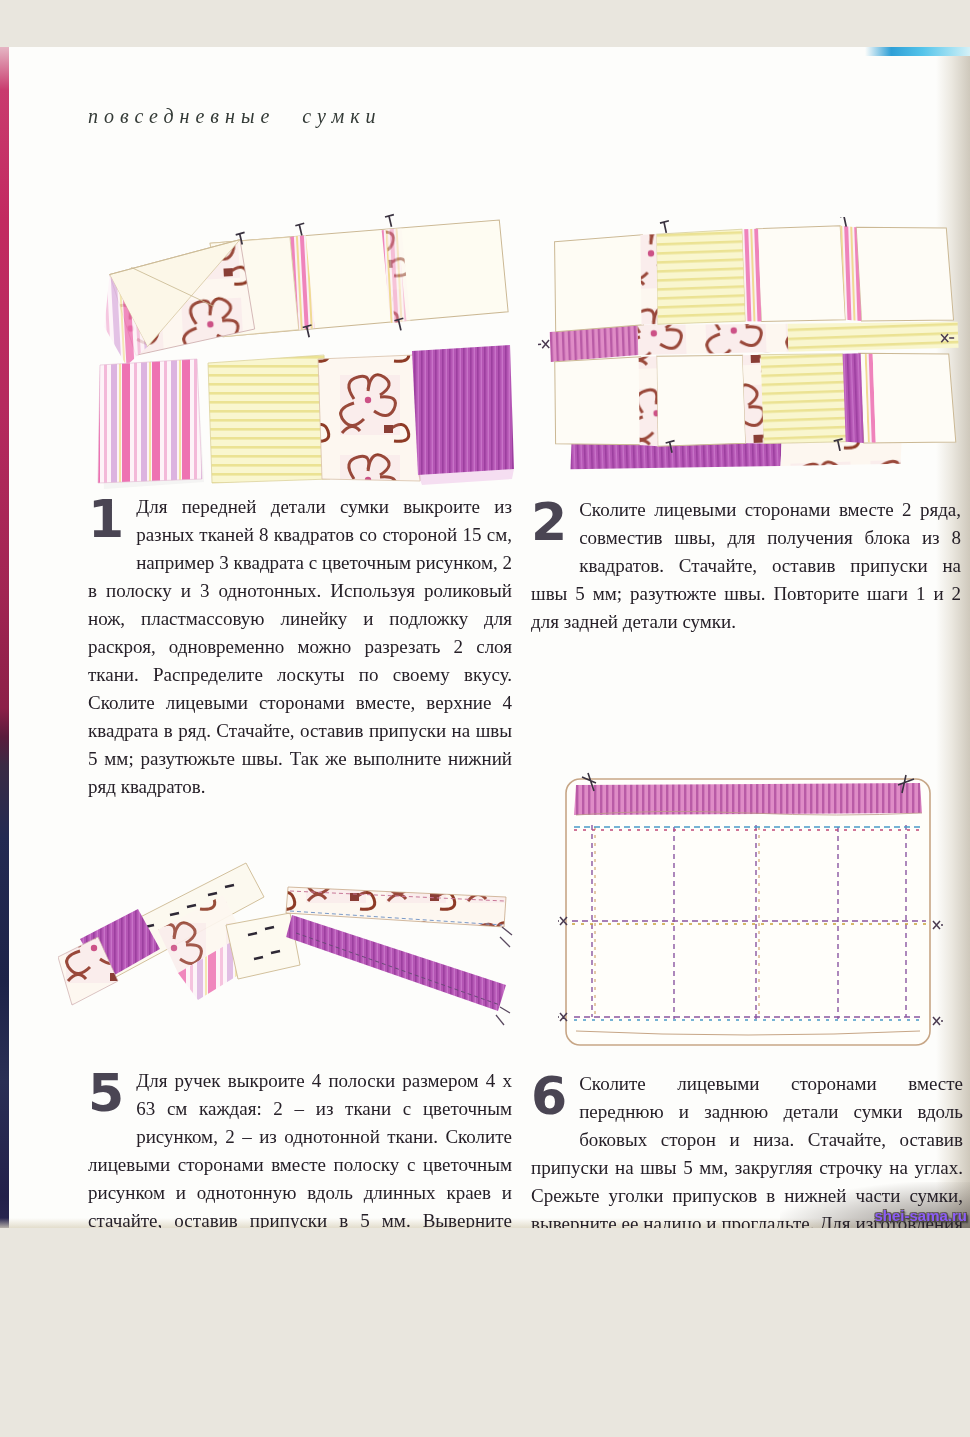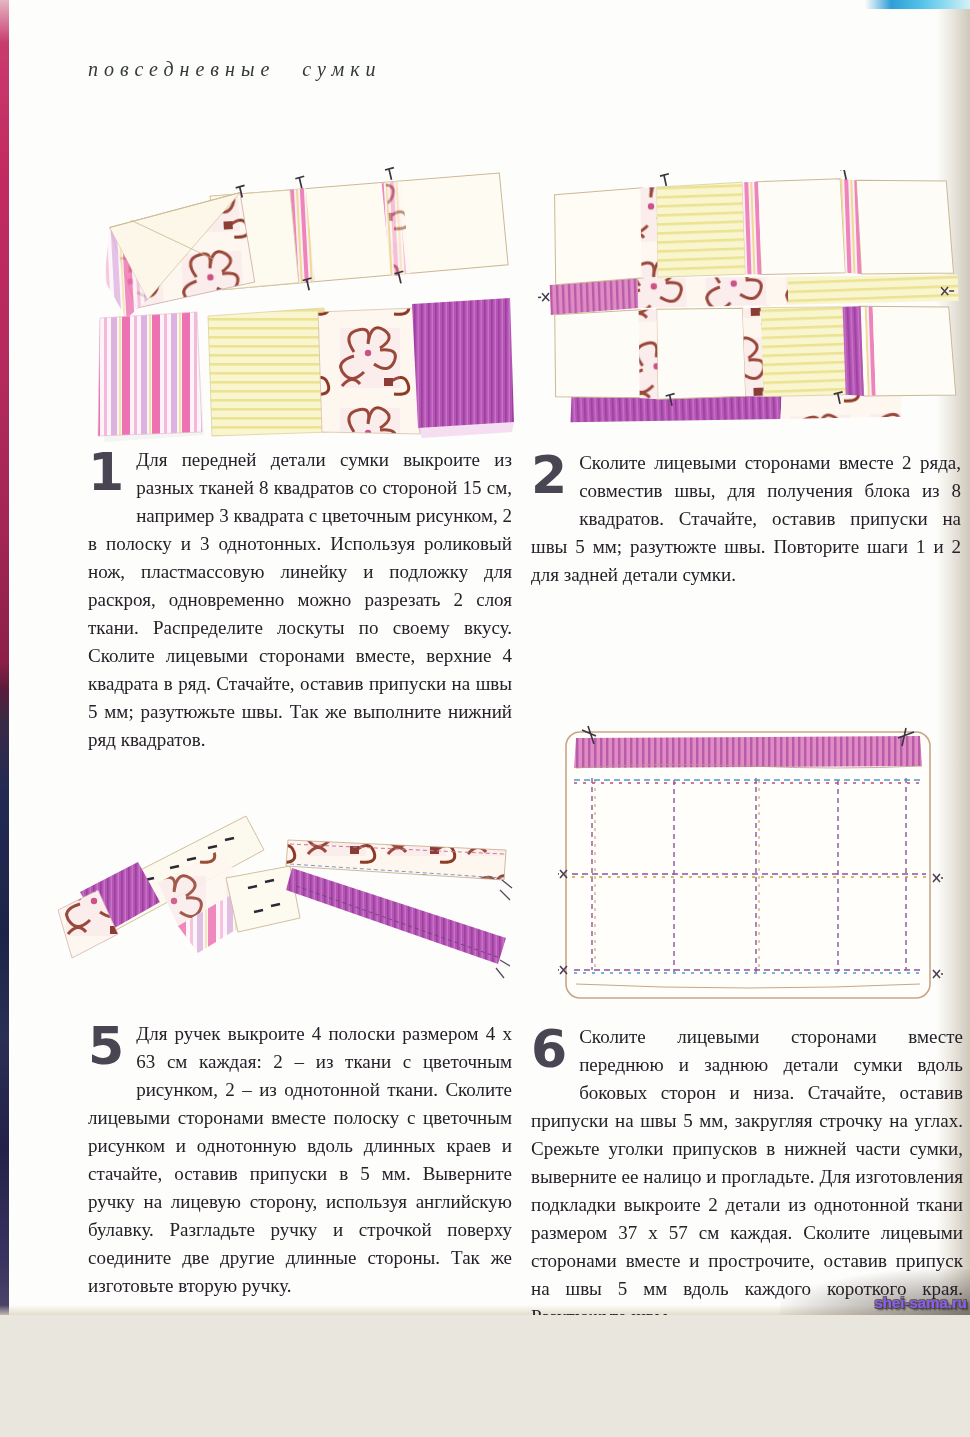--- a/index.html
+++ b/index.html
@@ -1,18 +1,18 @@
 <!DOCTYPE html>
 <html lang="ru"><head>
 <meta charset="utf-8">
 <style>
   html,body{margin:0;padding:0;}
   body{width:970px;height:1437px;background:#e9e6de;}
-  .page{position:relative;width:970px;height:1315px;background:#fdfdfb;overflow:hidden;
-        font-family:"Liberation Serif", serif;color:#262028;}
+  .page{position:relative;width:970px;height:1181px;background:#fdfdfb;overflow:hidden;
+        font-family:"Liberation Serif", serif;color:#262028;margin-top:47px;}
   
   .edge-left{position:absolute;left:0;top:0;width:9px;height:1437px;
     background:linear-gradient(180deg,#e5b6c4 0%,#c93b6e 3%,#c22a60 12%,#b52a5e 25%,#a12552 38%,
       #8c2048 46%,#5a1c3c 48%,#3a2a44 50%,#232a52 55%,#1d2348 65%,#2a2f55 72%,#23204a 80%,
       #3a3560 88%,#584d6e 93%,#9a8aa0 97%,#d8cbd2 100%);}
   .edge-right{position:absolute;right:0;top:0;width:34px;height:1437px;
     background:linear-gradient(90deg,rgba(200,190,170,0) 0%,rgba(190,178,155,.28) 45%,rgba(160,148,125,.5) 100%);}
   .corner-blue{position:absolute;right:0;top:0;width:105px;height:9px;
     background:linear-gradient(90deg,rgba(40,150,220,0) 0%,#2e9fd6 25%,#55c4ea 55%,#9adef2 80%,#d5f1f7 100%);}
   .bottom-strip{position:absolute;left:0;bottom:0;width:970px;height:10px;

